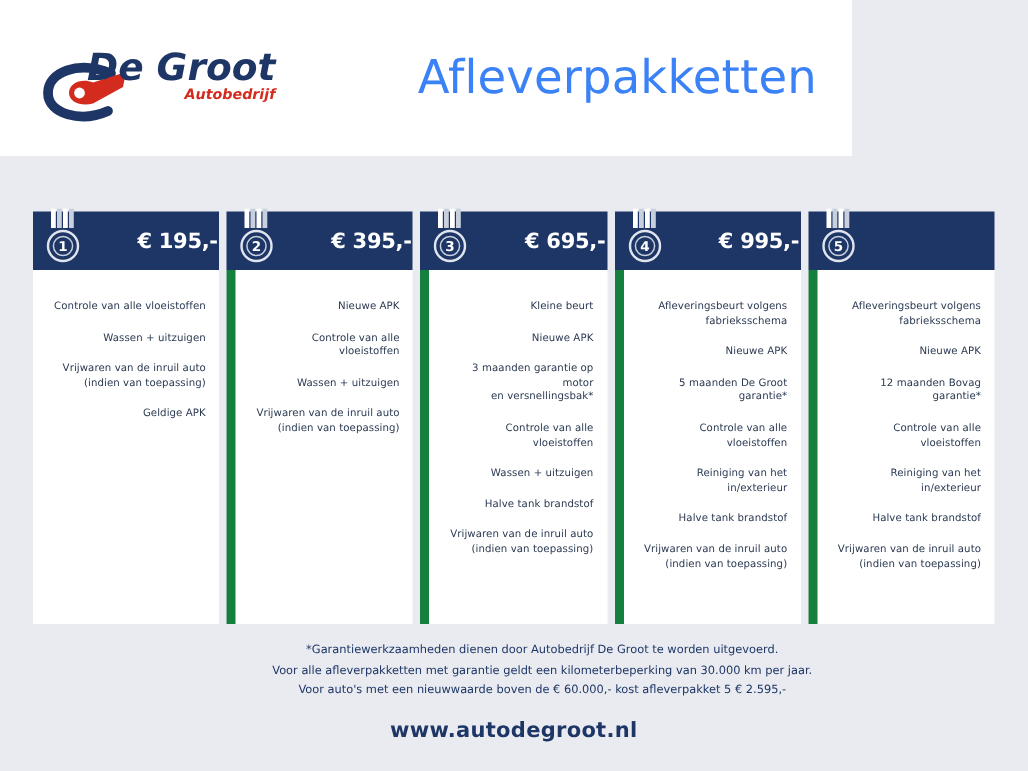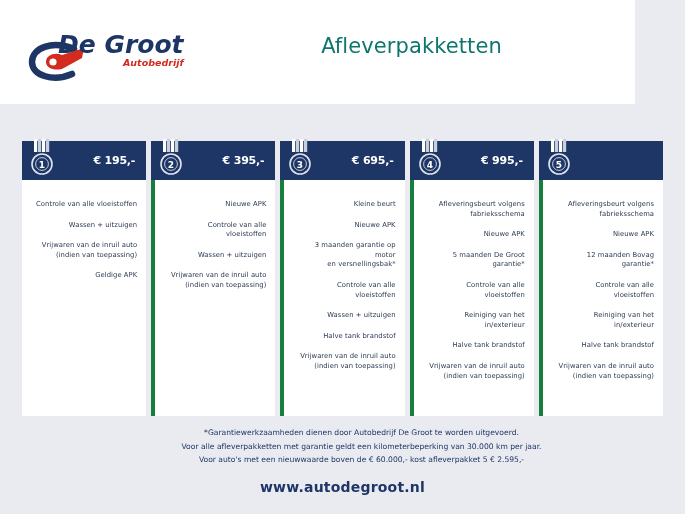--- a/index.html
+++ b/index.html
@@ -6,32 +6,32 @@
   html,body { width:685px; height:514px; }
   body {
     font-family:"Liberation Sans", sans-serif;
     background:#e9ebf0;
     overflow:hidden;
     position:relative;
   }
 
   
   .topband{
-    position:absolute; left:0; top:0; width:635px; height:104px;
+    position:absolute; left:0; top:0; width:568px; height:104px;
     background:#ffffff;
   }
   .logo-wrap{
     position:absolute; left:22px; top:26px; width:170px; height:60px;
   }
   .logo-svg{ display:block; }
   .main-title{
     position:absolute; left:0; top:34px; width:685px;
     text-align:center;
-    font-size:21px; font-weight:400; letter-spacing:0.1px;
-    color:#0f766e;
+    font-size:31px; font-weight:400; letter-spacing:0.1px;
+    color:#3b82f6;
     font-family:"DejaVu Sans", sans-serif;
   }
   .title-shift{ padding-left:138px; }
 
   
   .bodyarea{
     position:absolute; left:0; top:104px; width:685px; height:410px;
     background:#e9ebf0;
   }
 
@@ -54,33 +54,33 @@
     position:relative;
     flex:none;
   }
   .medal{
     position:absolute; left:7px; top:-2px;
     width:26px; height:40px;
   }
   .price{
     width:100%;
     text-align:right;
-    padding-right:11px;
+    padding-right:1px;
     color:#ffffff;
-    font-size:11px;
+    font-size:14px;
     font-weight:bold;
     font-family:"DejaVu Sans", sans-serif;
     letter-spacing:-0.2px;
   }
 
   .col-body{
     flex:1 1 auto;
     background:#ffffff;
     padding:20px 9px 10px 11px;
-    border-left:4px solid #15803d;
+    border-left:6px solid #15803d;
   }
   .col:first-child .col-body{ border-left:none; }
 
   .feat{
     font-size:6.8px;
     line-height:9.6px;
     color:#2b3a52;
     margin-bottom:11px;
     font-family:"DejaVu Sans", sans-serif;
     letter-spacing:0.05px;

